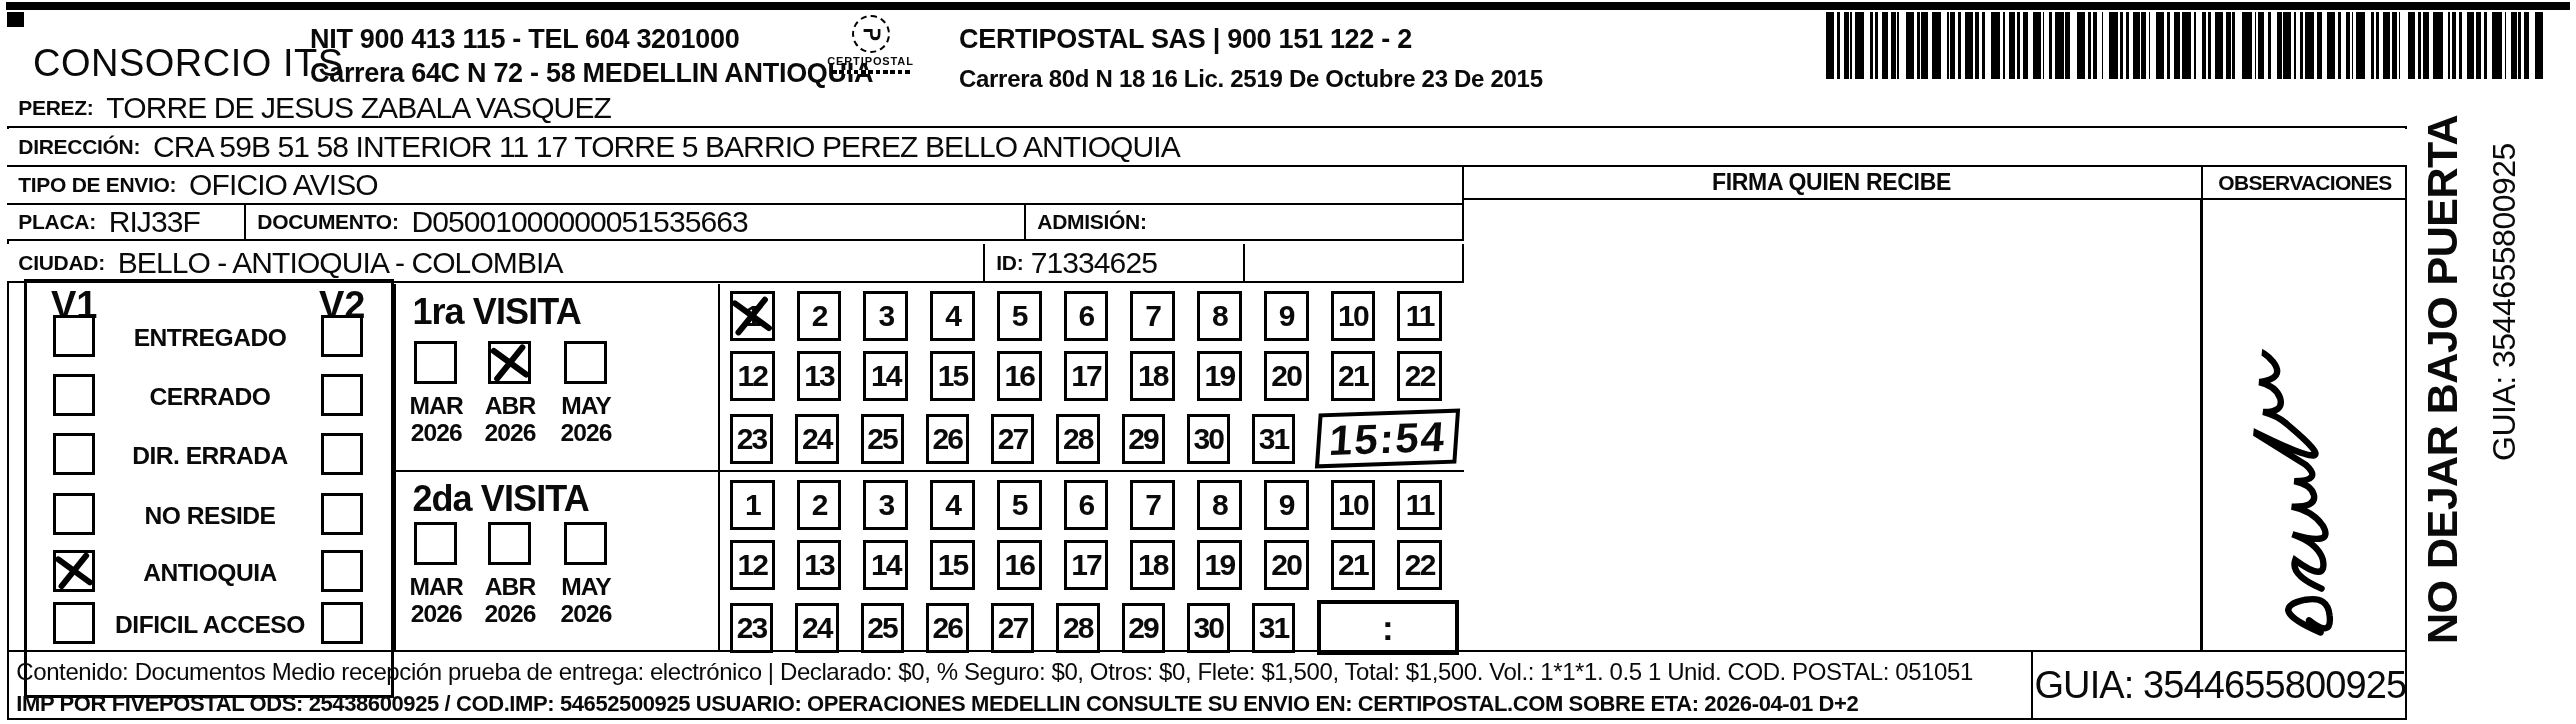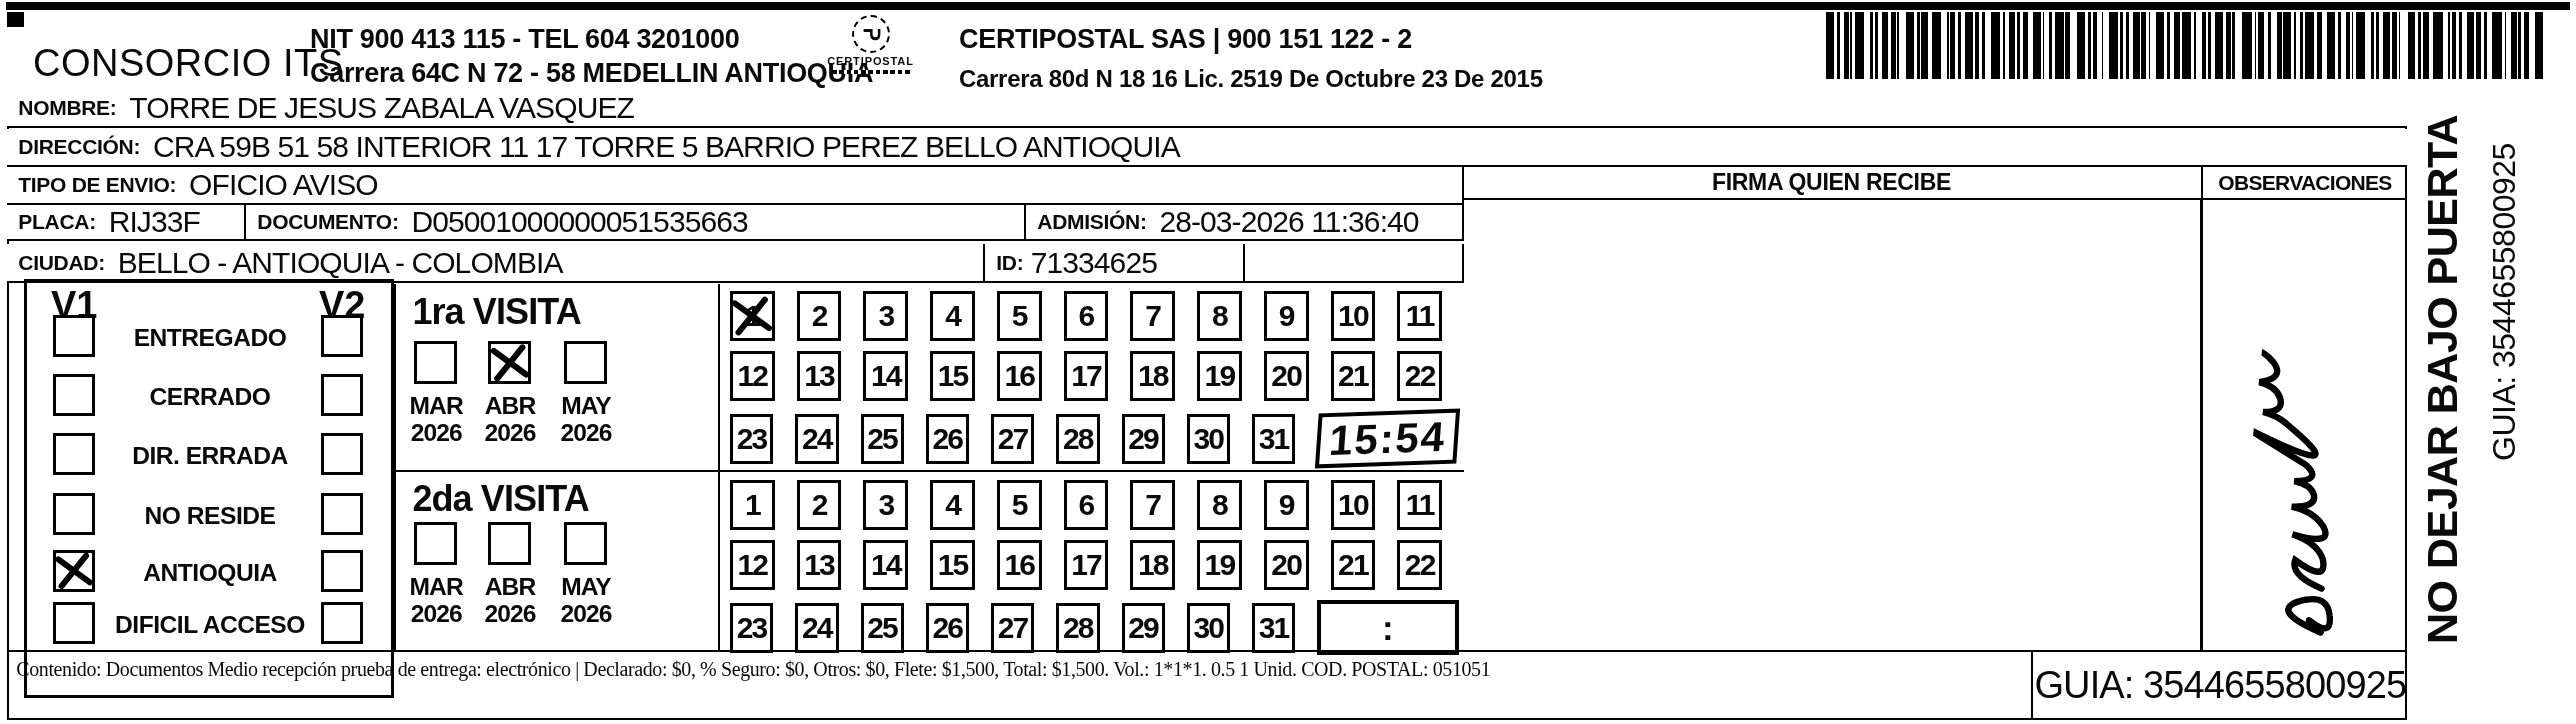--- a/index.html
+++ b/index.html
@@ -85,21 +85,21 @@
                 display:flex; align-items:center; justify-content:center;
                 font-size:21px; font-weight:bold; letter-spacing:-0.7px; }
   .obs-divider { left:2200px; top:200px; width:2.7px; height:450px; background:#000; }
   .signature-wrap { left:2232px; top:636px; width:392px; height:119px;
                     transform:rotate(-84deg); transform-origin:0 0; }
 
   
   .footer-row { left:7.3px; top:650px; width:2400px; height:70px; border-top:2.7px solid #000;
                 border-bottom:2.7px solid #000; display:flex; }
   .footer-content { width:2026px; border-right:2.7px solid #000; padding:6.4px 0 0 9px; }
-  .fline1 { font-size:20px; letter-spacing:-0.4px; white-space:nowrap;font-family:Liberation Serif, serif; }
+  .fline1 { font-size:24px; letter-spacing:-0.4px; white-space:nowrap; }
   .fline2 { font-size:22px; font-weight:600; letter-spacing:-0.4px; white-space:nowrap; margin-top:4.6px; }
   .footer-guia { flex:1; display:flex; align-items:center; justify-content:center;
                  font-size:38px; letter-spacing:-0.9px; white-space:nowrap; }
 
   
   .side-warning { left:2418px; top:644px; width:542px; height:51px;
                   transform:rotate(-90deg); transform-origin:0 0;
                   font-size:43px; font-weight:bold; letter-spacing:-0.5px; white-space:nowrap; }
   .side-guia { left:2486px; top:461px; width:357px; height:40px;
                transform:rotate(-90deg); transform-origin:0 0;
@@ -214,21 +214,21 @@
       <div style="width: 1.6px; margin-right: 4.4px;"></div>
       <div style="width: 6.2px; margin-right: 1.5px;"></div>
       <div style="width: 3.1px; margin-right: 2.9px;"></div>
       <div style="width: 4.7px; margin-right: 5.8px;"></div>
       <div style="width: 7.8px; margin-right: 1.5px;"></div>
     </div>
 
   <div class="abs form-outline"></div>
 
   <div class="abs frow row-nombre bb3">
-    <span class="flabel">NOMBRE:</span>
+    <span class="flabel">PEREZ:</span>
     <span class="fvalue">TORRE DE JESUS ZABALA VASQUEZ</span>
   </div>
   <div class="abs frow row-direccion bb3">
     <span class="flabel">DIRECCIÓN:</span>
     <span class="fvalue">CRA 59B  51   58 INTERIOR 11   17 TORRE 5 BARRIO PEREZ BELLO ANTIOQUIA</span>
   </div>
   <div class="abs frow row-tipo bb3 br3">
     <span class="flabel">TIPO DE ENVIO:</span>
     <span class="fvalue">OFICIO AVISO</span>
   </div>
@@ -236,21 +236,20 @@
     <div class="cell br3" style="width:239px">
       <span class="flabel">PLACA:</span>
       <span class="fvalue">RIJ33F</span>
     </div>
     <div class="cell br3" style="width:780px">
       <span class="flabel">DOCUMENTO:</span>
       <span class="fvalue">D05001000000051535663</span>
     </div>
     <div class="cell" style="flex:1">
       <span class="flabel">ADMISIÓN:</span>
-      <span class="fvalue">28-03-2026 11:36:40</span>
     </div>
   </div>
   <div class="abs frow row-ciudad bb3 br3">
     <div class="cell br3" style="width:978px">
       <span class="flabel">CIUDAD:</span>
       <span class="fvalue">BELLO - ANTIOQUIA - COLOMBIA</span>
     </div>
     <div class="cell br3" style="width:260px">
       <span class="flabel">ID:</span>
       <span class="fvalue" style="margin-left:7.3px">71334625</span>
@@ -401,20 +400,21 @@
                M62,92 q11,-36 28,-32 q-22,38 4,30 q17,-7 24,-36
                q-9,48 13,32 q15,-13 17,-36 q2,27 15,23 q11,-4 13,-23
                q4,31 19,11 l33,-68 q-48,128 9,43 q9,-13 11,-28
                q2,23 17,17 q13,-6 15,-25 q7,29 24,13 q10,-10 12,-24" stroke="#000" stroke-width="7" fill="none" stroke-linecap="round"></path>
     </svg>
   </div>
 
   <div class="abs footer-row">
     <div class="footer-content">
       <div class="fline1">Contenido: Documentos Medio recepción prueba de entrega: electrónico | Declarado: $0, % Seguro: $0, Otros: $0, Flete: $1,500, Total: $1,500. Vol.: 1*1*1. 0.5  1 Unid. COD. POSTAL: 051051</div>
+      <div class="fline2">IMP POR FIVEPOSTAL ODS: 25438600925 / COD.IMP: 54652500925 USUARIO: OPERACIONES MEDELLIN CONSULTE SU ENVIO EN: CERTIPOSTAL.COM SOBRE ETA: 2026-04-01 D+2</div>
     </div>
     <div class="footer-guia">GUIA: 3544655800925</div>
   </div>
 
   <div class="abs side-warning">NO DEJAR BAJO PUERTA</div>
   <div class="abs side-guia">GUIA: 3544655800925</div>
 
 </div>
 
 

